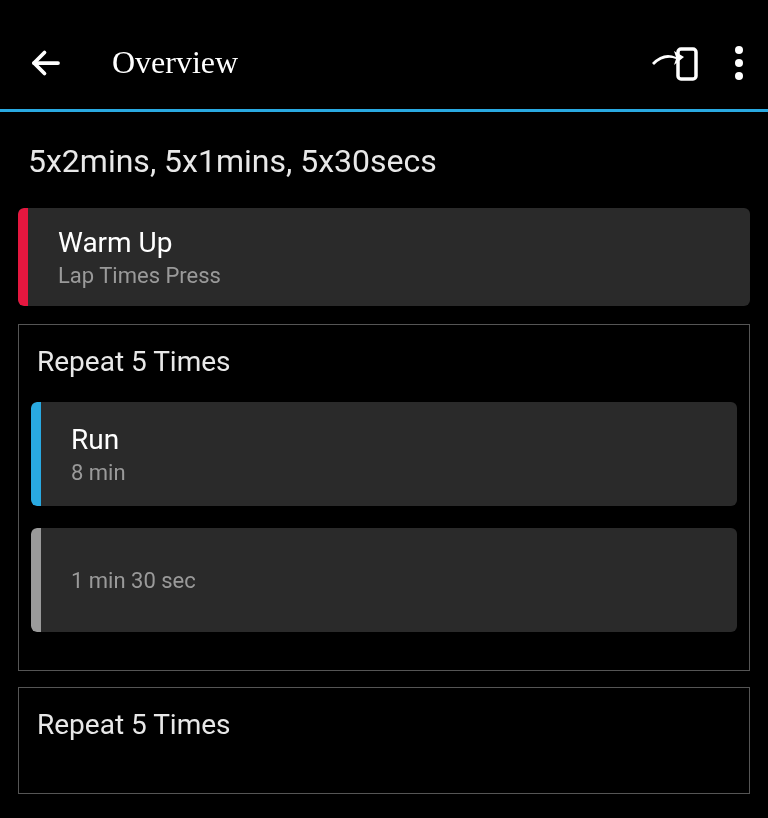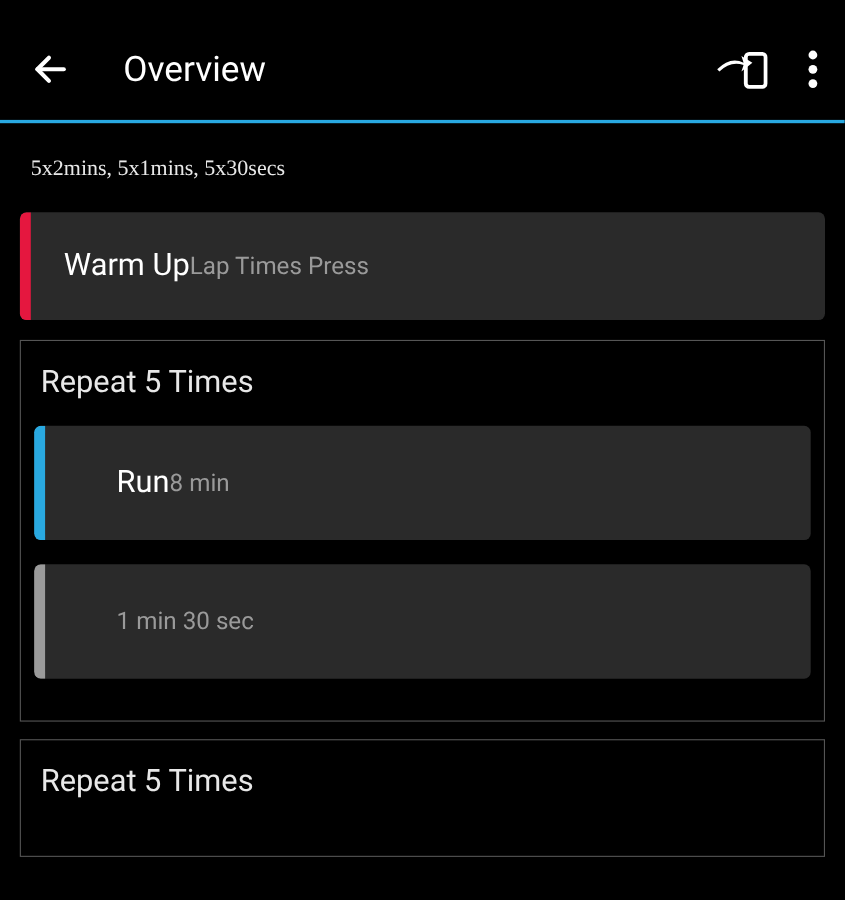--- a/index.html
+++ b/index.html
@@ -28,40 +28,40 @@
       height: 44px;
       display: flex;
       align-items: center;
       justify-content: center;
     }
     .header-title {
       font-size: 32px;
       font-weight: 400;
       margin-left: 44px;
       flex: 1;
+      font-family: Liberation Serif, serif;
     }
     .header-actions {
       display: flex;
       align-items: center;
       gap: 36px;
     }
     .share-btn, .more-btn {
       display: flex;
       align-items: center;
       justify-content: center;
     }
     .content {
       padding: 30px 18px 0 18px;
     }
     .workout-summary {
-      font-size: 20px;
+      font-size: 32px;
       color: #e8e8e8;
       margin-bottom: 28px;
       padding-left: 10px;
-      font-family: Liberation Serif, serif;
     }
     .step-card {
       display: flex;
       background: #2a2a2a;
       border-radius: 6px;
       overflow: hidden;
       margin-bottom: 18px;
       min-height: 98px;
     }
     .step-stripe {
@@ -69,23 +69,22 @@
       flex-shrink: 0;
       border-top-left-radius: 6px;
       border-bottom-left-radius: 6px;
     }
     .stripe-red { background: #e5173f; }
     .stripe-blue { background: #29a9e1; }
     .stripe-gray { background: #9a9a9a; }
     .step-body {
       padding: 18px 0 18px 30px;
       display: flex;
-      flex-direction: row;
+      flex-direction: column;
       justify-content: center;
-      align-items: center;
     }
     .step-title {
       font-size: 28px;
       color: #ffffff;
       margin-bottom: 4px;
     }
     .step-subtitle {
       font-size: 22px;
       color: #9a9a9a;
     }
@@ -101,21 +100,20 @@
       padding-left: 6px;
     }
     .repeat-group .step-card {
       margin-bottom: 22px;
     }
     .repeat-group .step-card:last-child {
       margin-bottom: 10px;
     }
     .step-card.in-group {
       min-height: 104px;
-      gap: 35px;
     }
   </style>
 </head>
 <body>
 
 <div class="header">
   <div class="back-btn">
     <svg width="36" height="36" viewBox="0 0 24 24" fill="none" stroke="#ffffff" stroke-width="2.5" stroke-linecap="round" stroke-linejoin="round">
       <line x1="20" y1="12" x2="4" y2="12"></line>
       <polyline points="11 5 4 12 11 19"></polyline>

